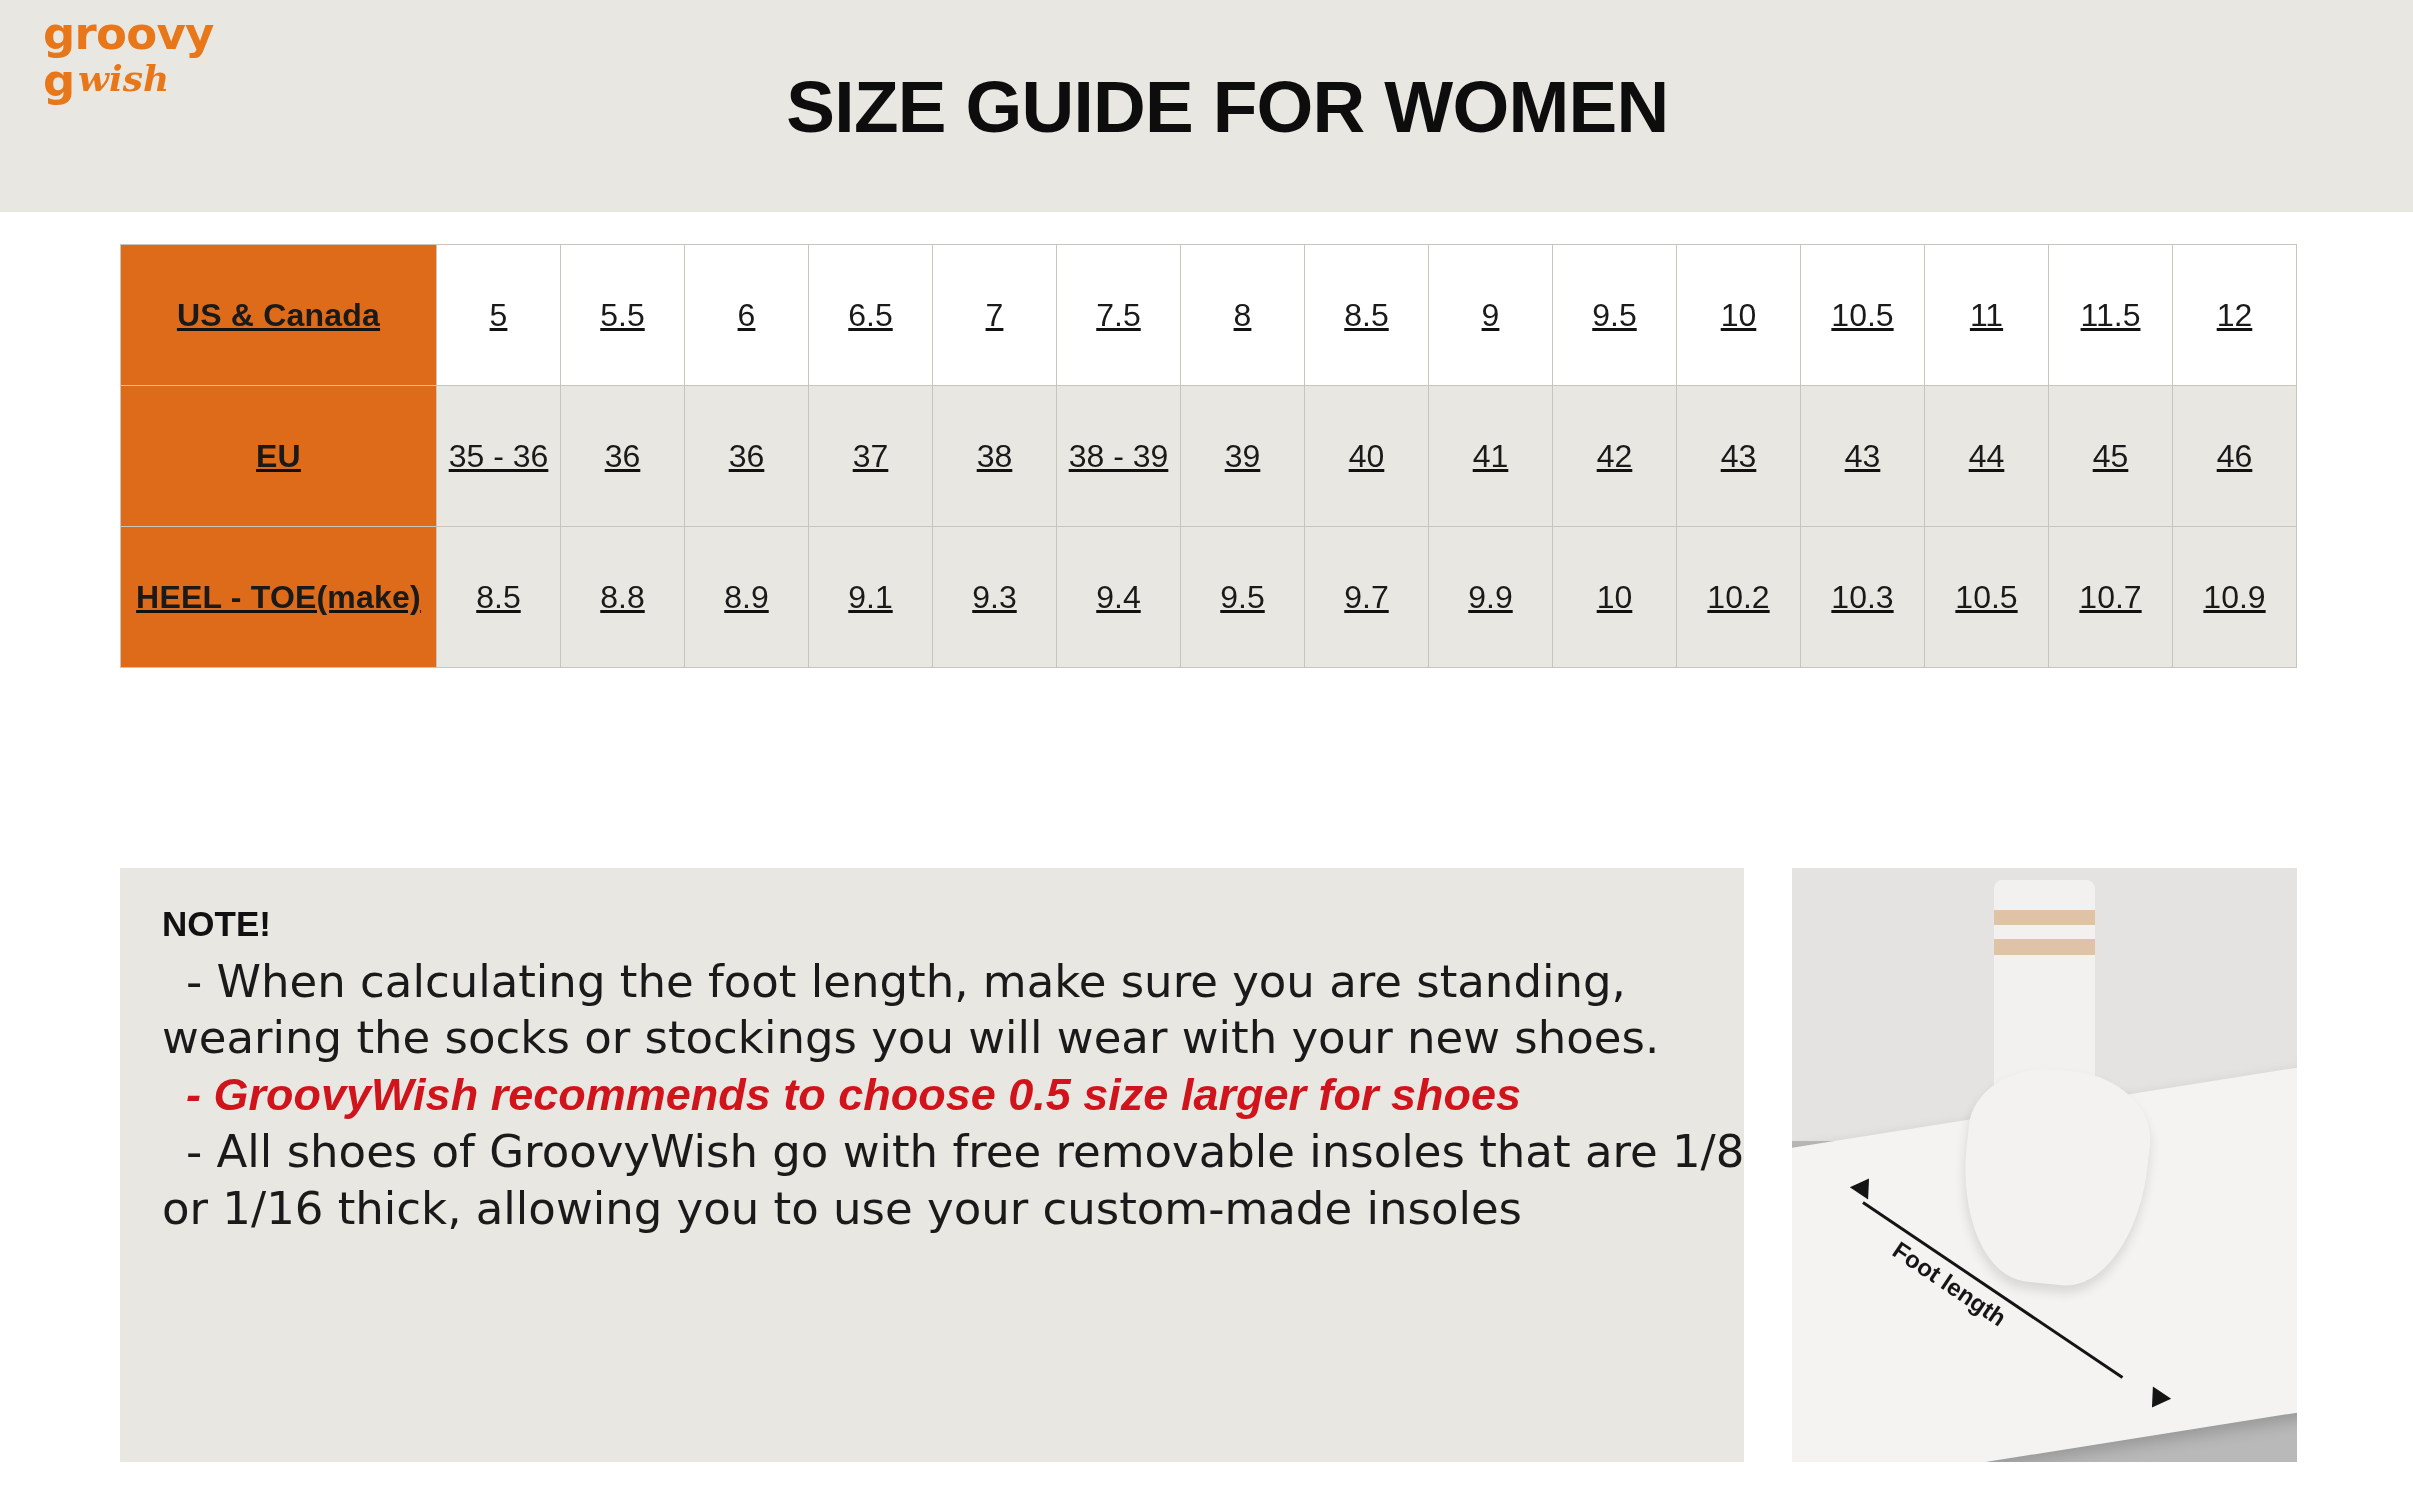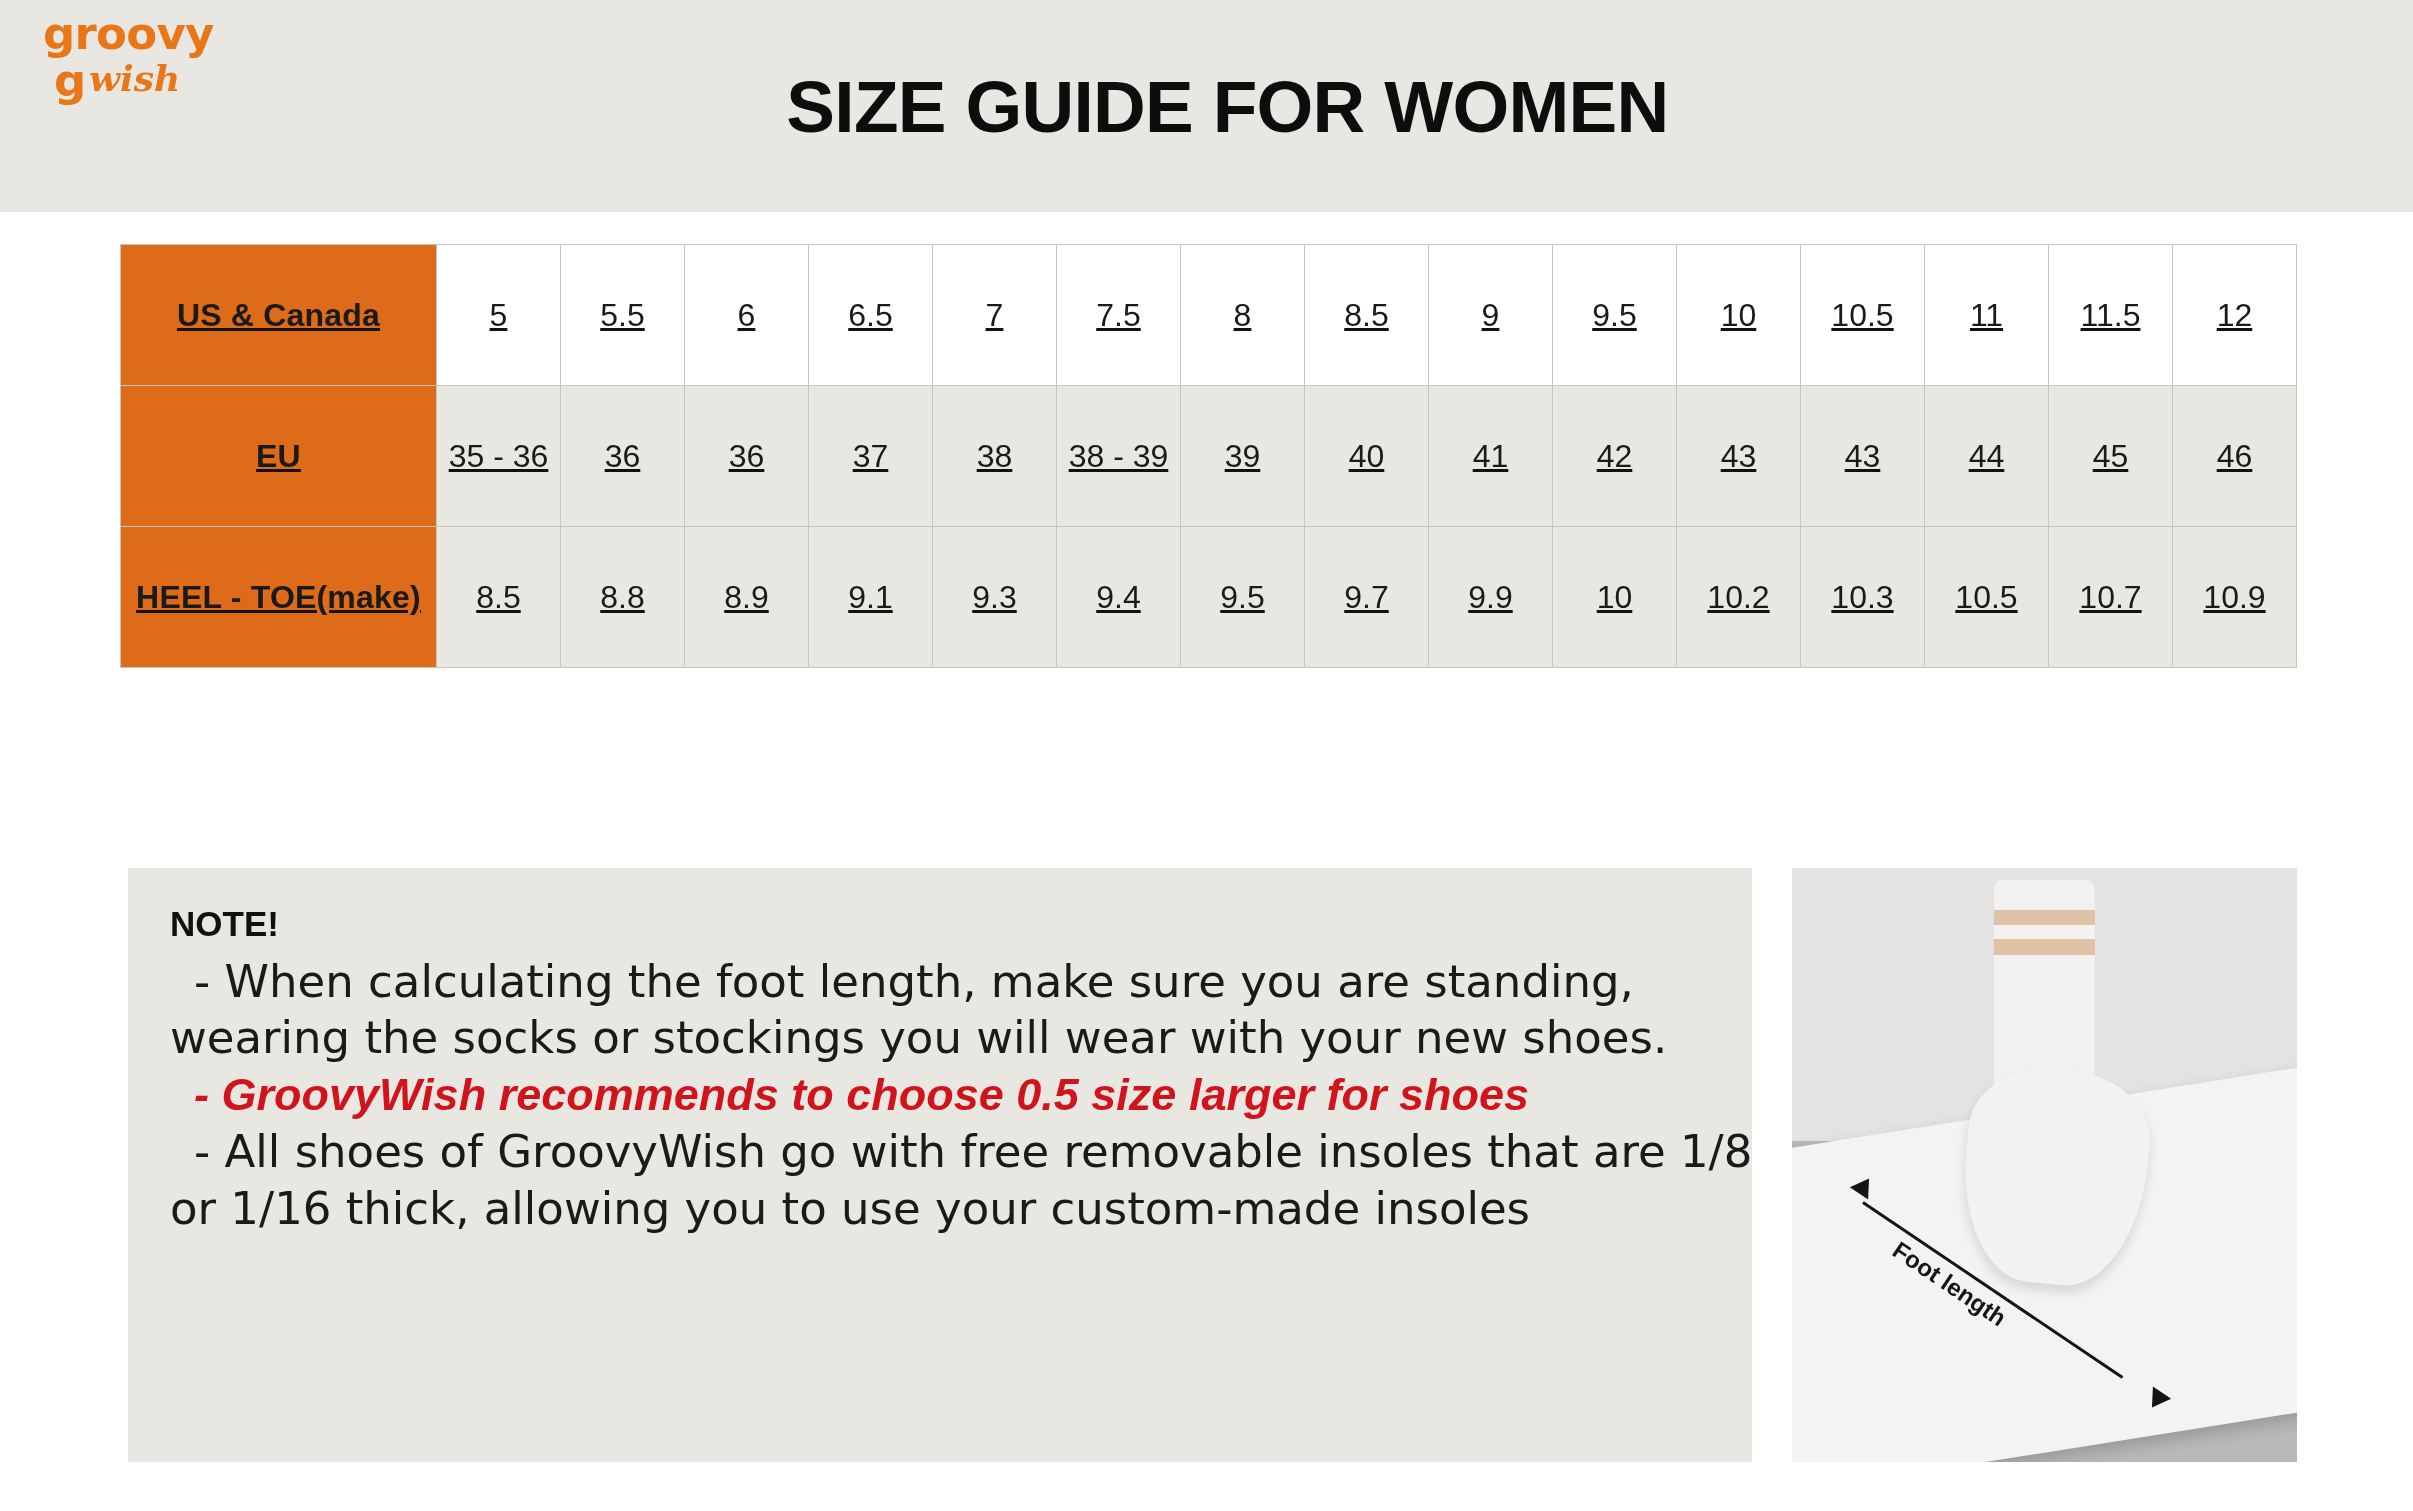--- a/index.html
+++ b/index.html
@@ -38,21 +38,20 @@
     font-weight: bold;
     font-size: 45px;
     color: #e8771a;
     letter-spacing: -0.7px;
     display: block;
   }
   .logo-wish-row {
     display: block;
     margin-top: 1.4px;
     white-space: nowrap;
-    margin-left: 11px;
   }
   .logo-g {
     font-family: "DejaVu Sans", sans-serif;
     font-weight: bold;
     font-size: 45px;
     color: #e8771a;
     vertical-align: -4.2px;
   }
   .logo-wish {
     font-family: "DejaVu Serif", serif;
@@ -110,21 +109,20 @@
   
   .note-box {
     position: absolute;
     left: 120px;
     top: 868px;
     width: 1624px;
     height: 594px;
     background: #e9e7e2;
     box-sizing: border-box;
     padding: 36px 42px 0 42px;
-    margin-left: 8px;
   }
   .note-title {
     font-weight: bold;
     font-size: 35px;
     color: #111111;
     margin: 0 0 9.8px 0;
     font-family: "Liberation Sans", sans-serif;
   }
   .note-line {
     font-size: 45px;

